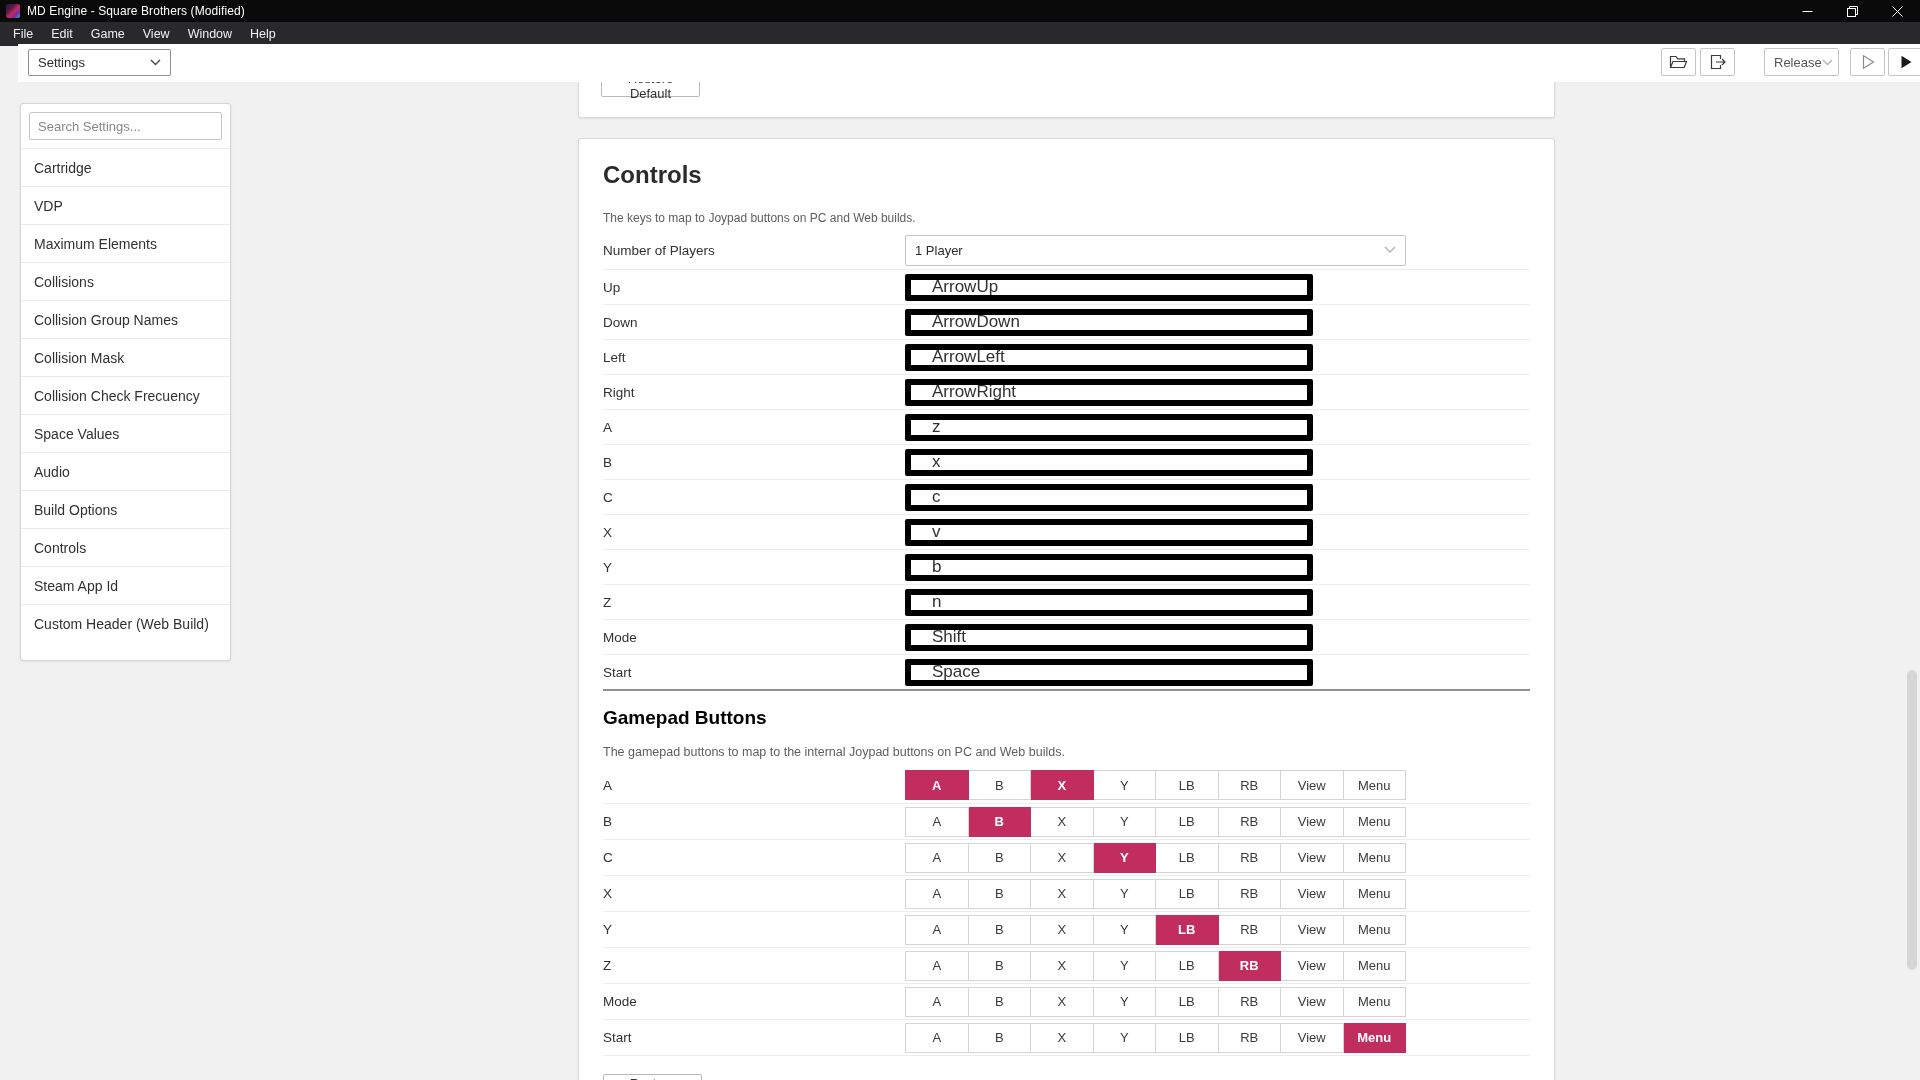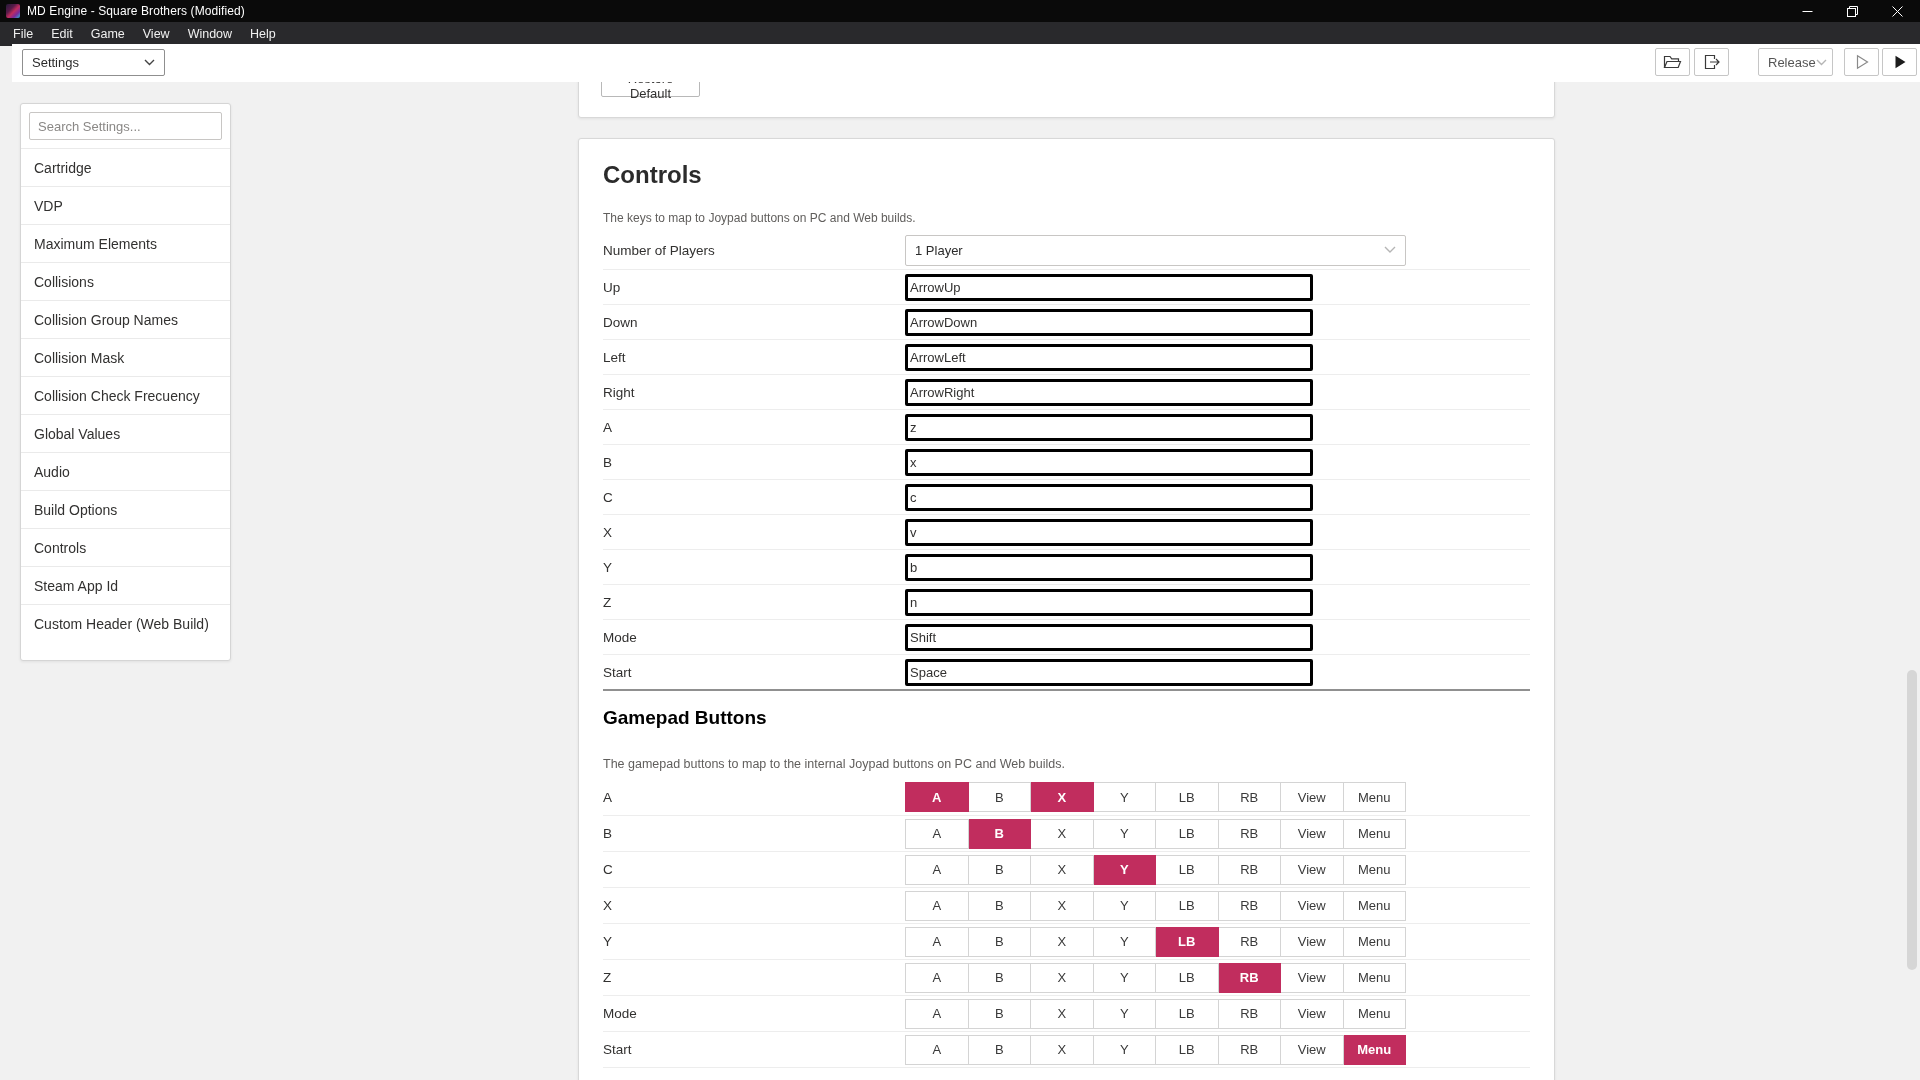--- a/index.html
+++ b/index.html
@@ -17,21 +17,21 @@
   .titlebar-title { font-size:12px; letter-spacing:.1px; }
   .win-controls { margin-left:auto; display:flex; height:100%; }
   .win-btn { width:45px; height:100%; display:flex; align-items:center; justify-content:center; cursor:pointer; }
 
   
   .menubar { position:absolute; top:22px; left:0; right:0; height:24px; background:#29292c;
     display:flex; align-items:center; padding-left:4px; }
   .menu-item { color:#f0f0f0; font-size:12.5px; padding:0 9px; height:100%; display:flex; align-items:center; cursor:pointer; }
 
   
-  .toolbar { position:absolute; top:44px; left:12px; right:0; height:49px; background:#fff; border-bottom:1px solid #e2e2e2; }
+  .toolbar { position:absolute; top:44px; left:18px; right:0; height:49px; background:#fff; border-bottom:1px solid #e2e2e2; }
   .select-box { border:1px solid #8f8f8f; border-radius:2px; background:#fff; display:flex;
     align-items:center; justify-content:space-between; padding:0 9px; font-size:13px; color:#2b2b2b; cursor:pointer; }
   .panel-select { position:absolute; left:10px; top:5px; width:143px; height:27px; }
   .tb-btn { position:absolute; top:4px; width:35px; height:28px; background:#fff; border:1px solid #c6c6c6;
     border-radius:2px; display:flex; align-items:center; justify-content:center; cursor:pointer; padding:0; }
   .build-select { position:absolute; top:4px; left:1746px; width:75px; height:28px; border-color:#c6c6c6; color:#555; }
 
   
   .content { position:absolute; top:82px; left:0; right:0; bottom:0; background:#f1f1f1; overflow:hidden; }
 
@@ -55,27 +55,27 @@
   .card-main { top:56px; height:1030px; padding:22px 24px 0 24px; }
 
   .card-title { margin:0; font-size:24px; font-weight:700; color:#2b2b2b; }
   .card-desc { margin-top:22px; font-size:12px; color:#605e5c; }
 
   .form-row { display:flex; align-items:center; height:35px; }
   .players-row { margin-top:6px; height:38px; }
   #key-rows .form-row { border-top:1px solid #ededed; }
   .form-label { width:302px; font-size:13.5px; color:#323130; flex:none; }
   .form-control { width:408px; flex:none; }
-  .text-input { width:100%; height:27px; border:3px solid #000000; border-radius:2px;
-    padding:0 2px; font-size:13px; color:#323130; font-family:inherit; }
+  .text-input { width:100%; height:27px; border:6px solid #000000; border-radius:2px;
+    padding:0 21px; font-size:17px; color:#323130; font-family:inherit; }
   .players-select { width:501px; height:31px; border-color:#c8c6c4; }
 
   .thick-sep { border:none; border-top:2px solid #909090; margin:0; }
   .section-title { margin:16px 0 0 0; font-size:19px; font-weight:700; color:#000000; }
-  .gp-desc { margin-top:28px; font-size:12.5px; color:#605e5c; }
+  .gp-desc { margin-top:16px; font-size:12.5px; color:#605e5c; }
 
   #gp-rows { margin-top:8px; border-bottom:1px solid #ededed; }
   .gp-row { display:flex; align-items:center; height:36px; }
   .gp-row + .gp-row { border-top:1px solid #ededed; }
   .seg-group { display:flex; width:501px; flex:none; }
   .seg-btn { flex:1; height:30px; border:1px solid #d4d4d4; border-left:none; background:#fff;
     font-size:13px; color:#3a3a3a; font-family:inherit; cursor:pointer;
     display:flex; align-items:center; justify-content:center; padding:0; }
   .seg-btn:first-child { border-left:1px solid #d4d4d4; }
   .seg-btn.selected { background:var(--accent,#c12d5e); border-color:var(--accent,#c12d5e); color:#fff; font-weight:700; }
@@ -189,21 +189,21 @@
       <input class="search-input" type="text" placeholder="Search Settings..." style="">
     </div>
     <div id="sidebar-list">
         <div class="sidebar-item">Cartridge</div>
         <div class="sidebar-item">VDP</div>
         <div class="sidebar-item">Maximum Elements</div>
         <div class="sidebar-item">Collisions</div>
         <div class="sidebar-item">Collision Group Names</div>
         <div class="sidebar-item">Collision Mask</div>
         <div class="sidebar-item">Collision Check Frecuency</div>
-        <div class="sidebar-item">Global Values</div>
+        <div class="sidebar-item">Space Values</div>
         <div class="sidebar-item">Audio</div>
         <div class="sidebar-item">Build Options</div>
         <div class="sidebar-item">Controls</div>
         <div class="sidebar-item">Steam App Id</div>
         <div class="sidebar-item">Custom Header (Web Build)</div>
       </div>
   </div>
 
   <div class="card card-prev">
     <button class="btn restore-btn-top">Restore Default</button>

